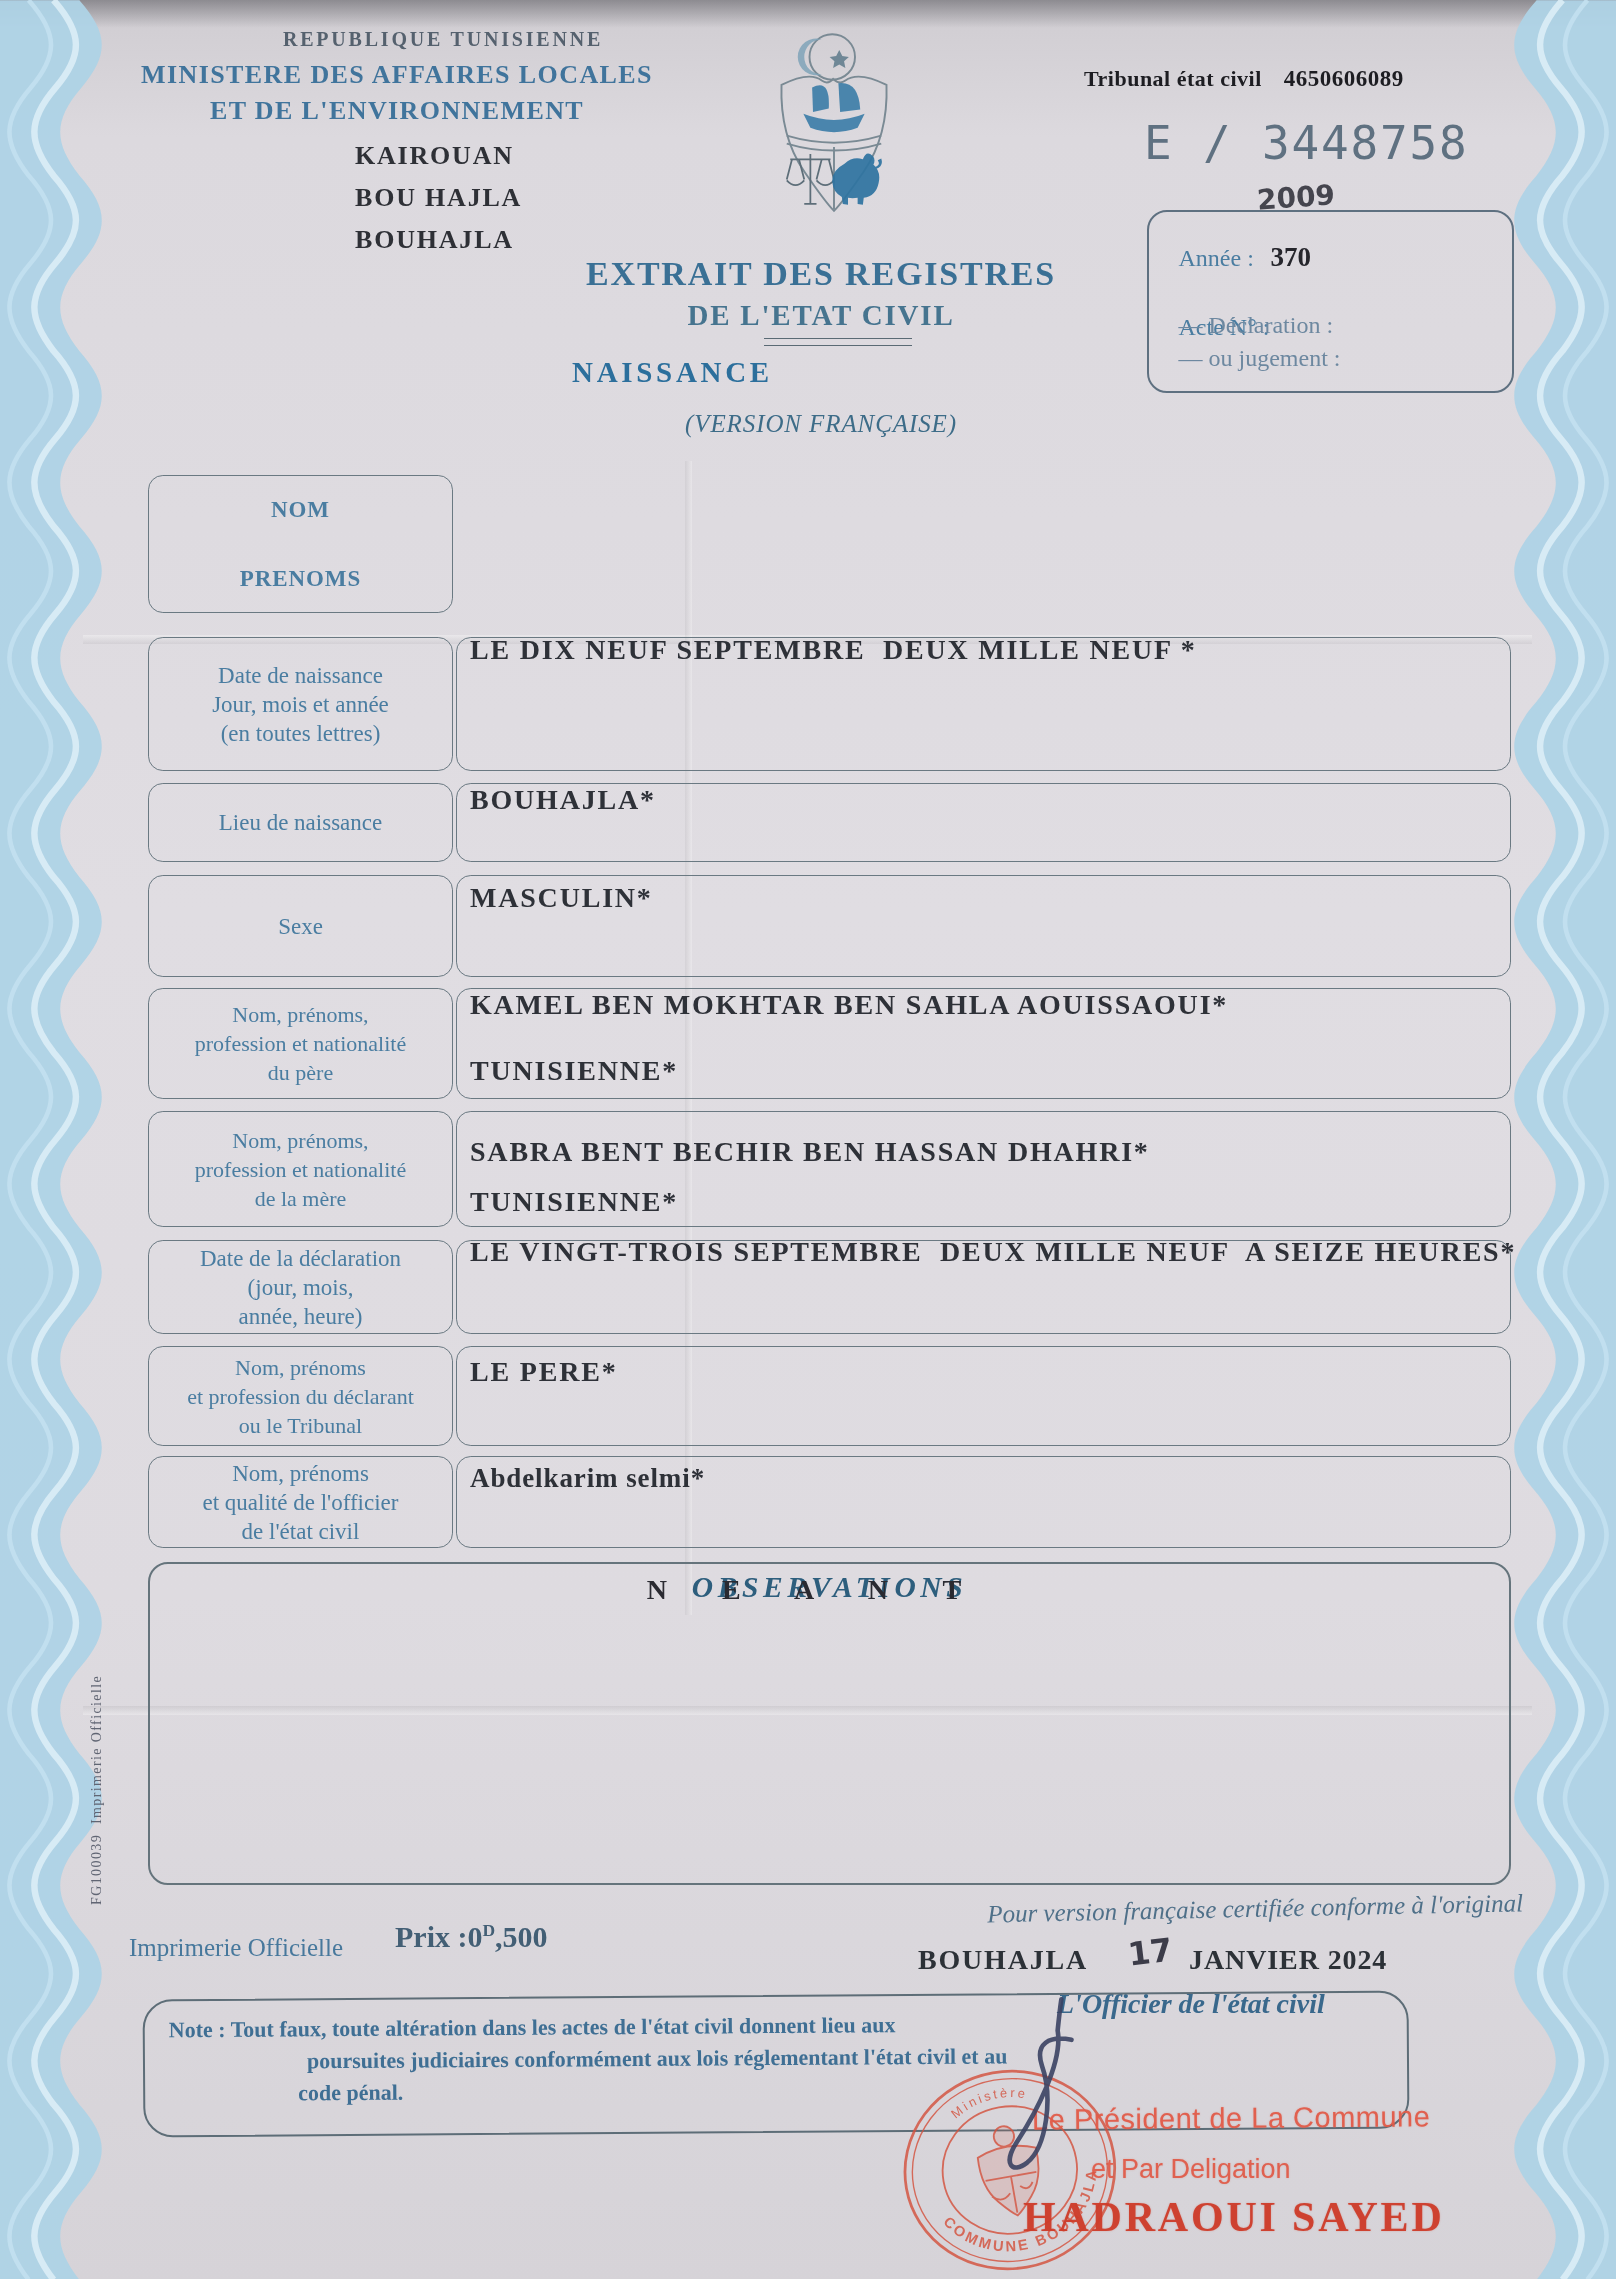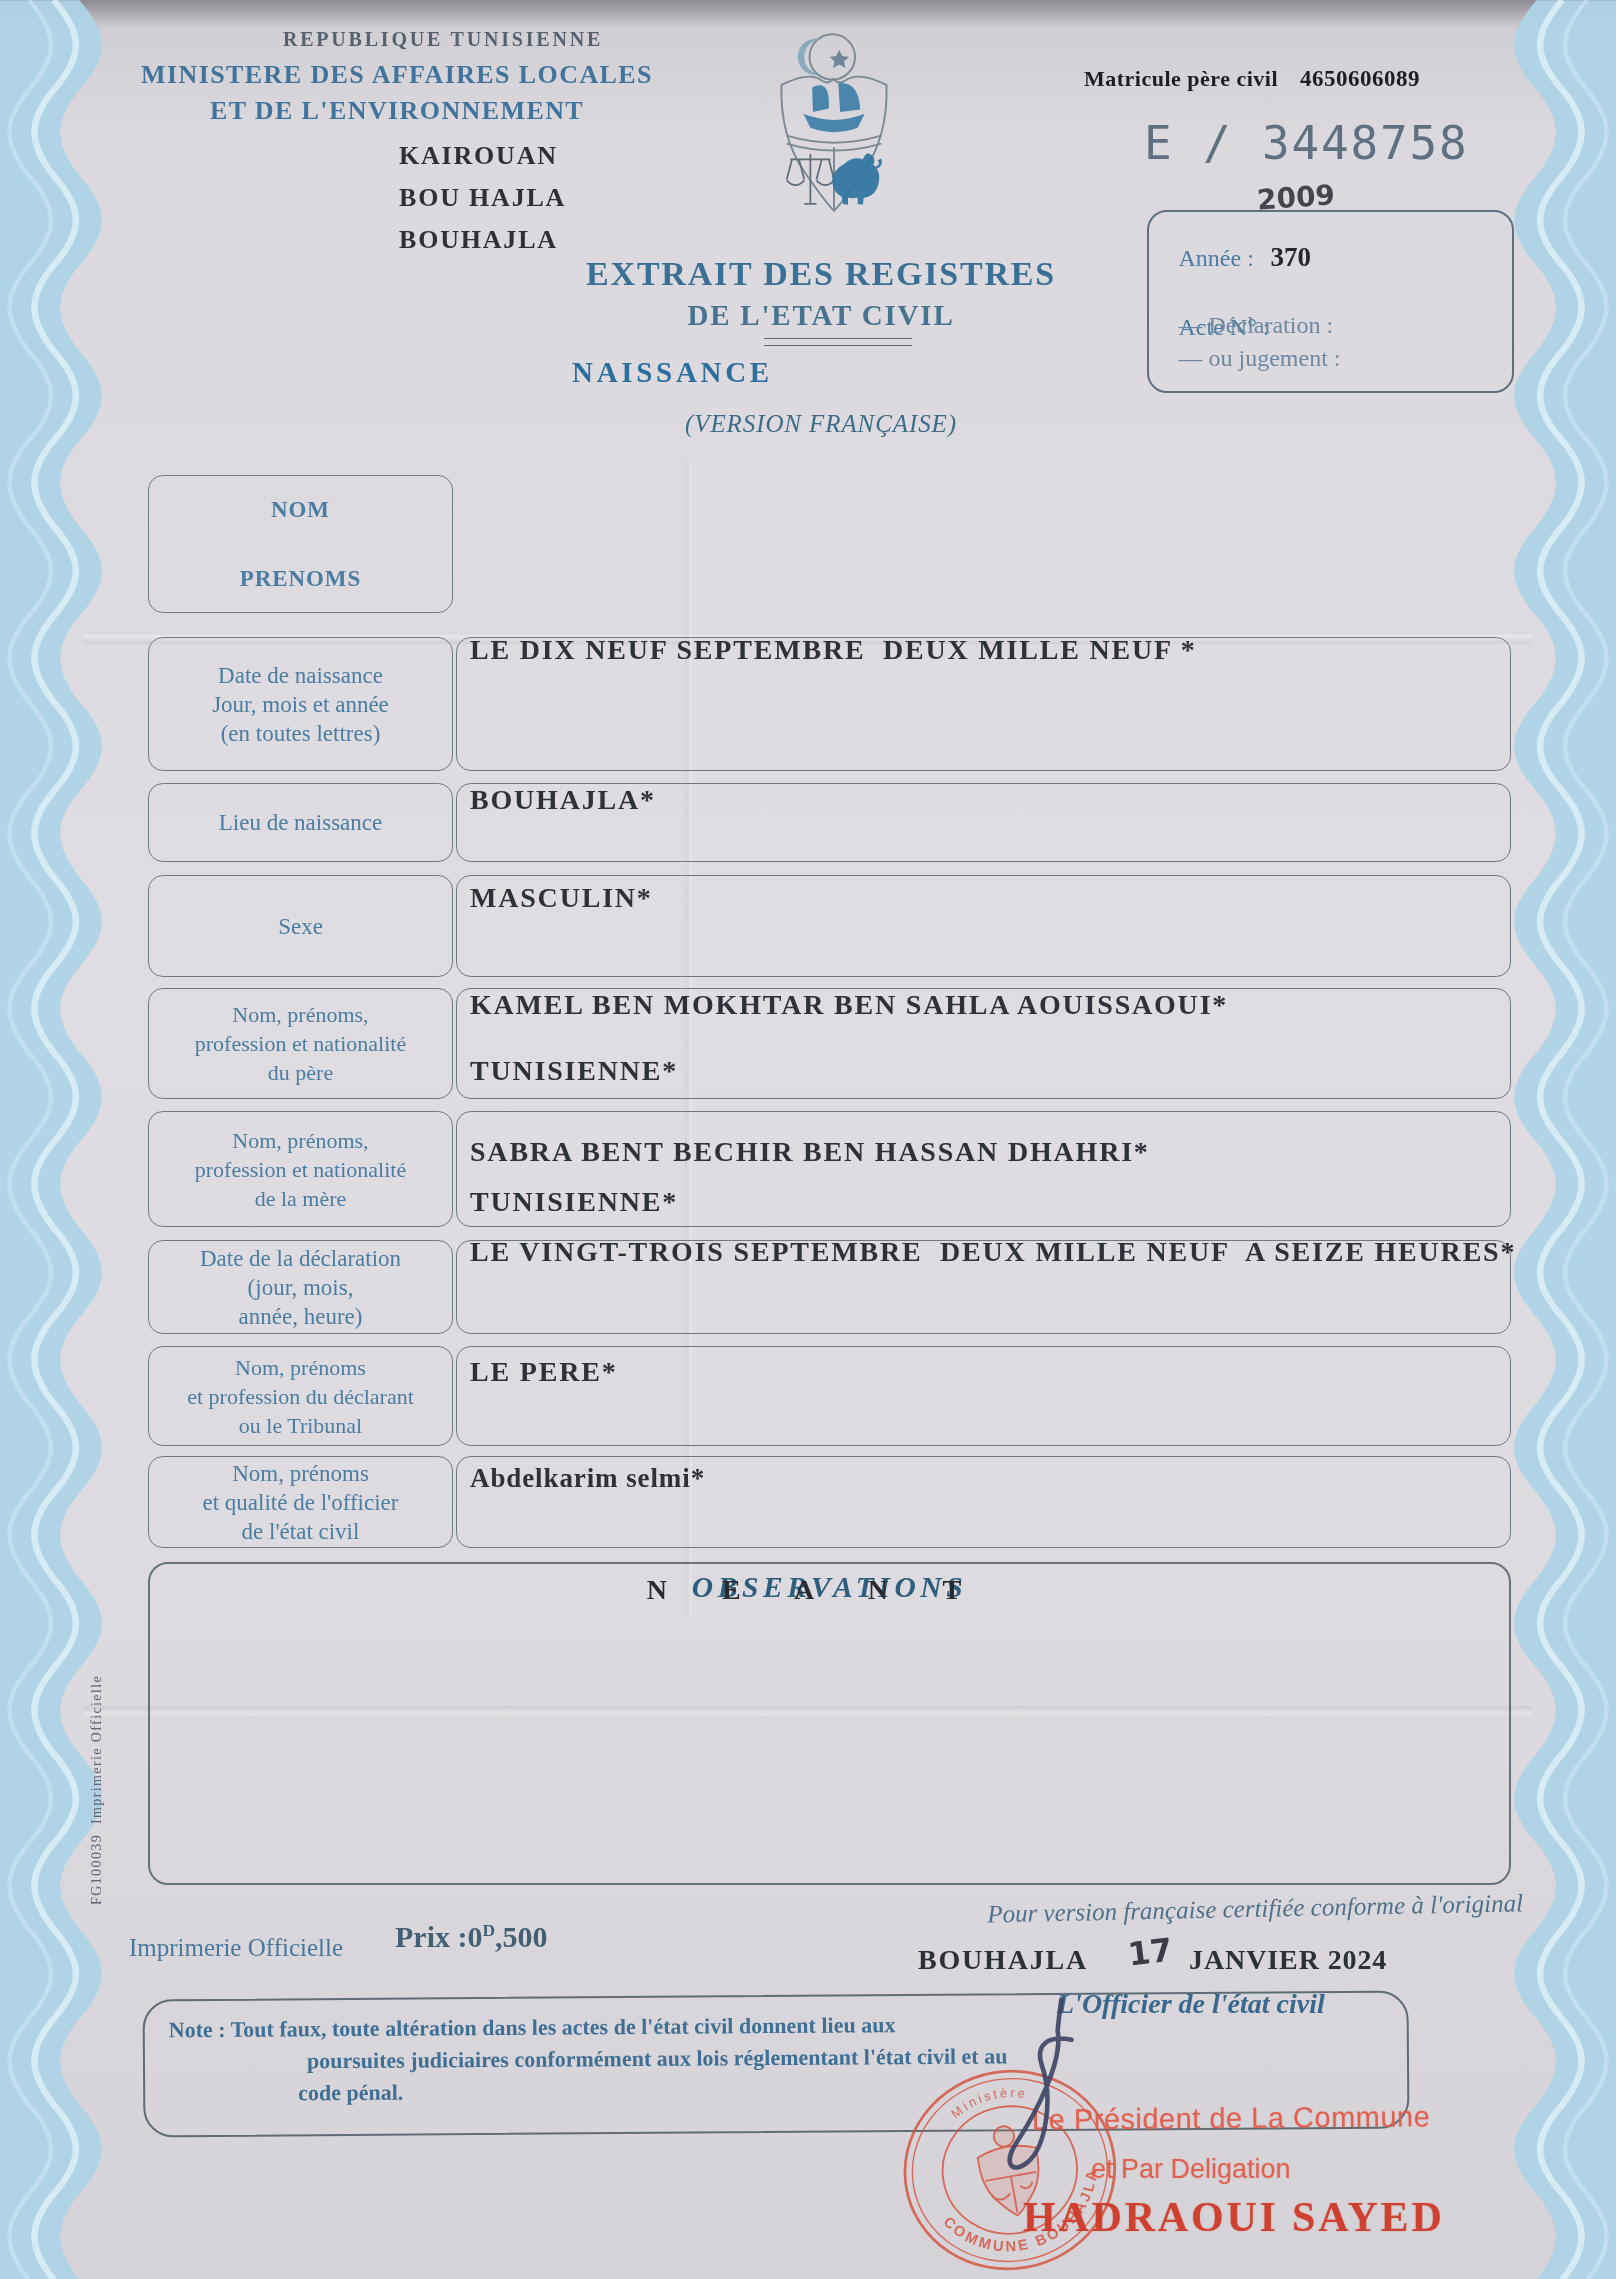--- a/index.html
+++ b/index.html
@@ -16,21 +16,21 @@
   .crease-v{position:absolute;top:461px;height:1154px;width:6.5px;left:685px;
         background:linear-gradient(90deg,rgba(0,0,0,.05),rgba(255,255,255,.28));}
   svg.bands{position:absolute;left:0;top:0;pointer-events:none;}
   
   .t{position:absolute;}
   .republic{left:249px;top:28px;width:388px;text-align:center;font-size:20px;letter-spacing:2.8px;color:#55616e;font-weight:600;}
   .ministry{left:120px;top:57px;width:554px;text-align:center;color:#40749c;font-weight:700;font-size:26px;line-height:36px;letter-spacing:1.4px;}
   .fields{left:135px;top:157px;width:314px;color:#4a7da1;font-size:25px;line-height:42px;}
   .fields div{height:42px;}
   .fvals{left:355px;top:135px;width:305px;color:#2e3036;font-weight:700;font-size:26px;letter-spacing:1.8px;line-height:42px;}
-  .fvals div{height:42px;margin-left:44px;}
+  .fvals div{height:42px;}
   .matric{left:1084px;top:66px;color:#1d1d22;font-weight:700;font-size:22px;letter-spacing:0.5px;}
   .matric .mv{margin-left:22px;font-size:23px;}
   .enum{left:1144px;top:116px;font-family:"DejaVu Sans Mono",monospace;font-size:46px;color:#5f7181;letter-spacing:1.8px;z-index:3;}
   .eyear{left:1257px;top:181px;font-family:"DejaVu Sans",sans-serif;font-size:28px;font-weight:700;color:#45454e;transform:rotate(-4deg);z-index:3;}
   .actebox{left:1147px;top:210px;width:367px;height:183px;border:2.3px solid #5e7080;border-radius:20px;box-sizing:border-box;z-index:1;}
   .actebox div{position:absolute;left:29.5px;color:#4a7da1;font-size:24px;white-space:pre;}
   .actebox .a1{top:29.5px;} .actebox .a2{top:66px;margin-top:36px;} .actebox .a3{top:100px;color:#6d88a0;} .actebox .a4{top:133px;color:#6d88a0;}
   .actebox .av{color:#26262c;font-weight:700;font-size:27px;margin-left:16.6px;}
   .title1{left:572px;top:255px;width:498px;text-align:center;font-size:34px;font-weight:700;color:#3a7095;letter-spacing:1.8px;}
   .title2{left:572px;top:299px;width:498px;text-align:center;font-size:29px;font-weight:600;color:#46748f;letter-spacing:1.8px;}
@@ -131,21 +131,21 @@
       <path d="M32,147 L26,170 M40,147 L46,170 M26,171 q10,11 20,0"></path>
       <path d="M66,147 L60,170 M74,147 L80,170 M60,171 q10,11 20,0"></path>
     </g>
     <g fill="#2f74a1" opacity="0.92">
       <path d="M92,152 q10,-9 21,-5 q4,-11 11,-4 q4,4 1,10 q9,8 6,21 q-3,15 -17,17 l-1,8 -6,-1 0,-7 q-6,1 -11,0 l0,8 -6,-1 -1,-8 q-10,-5 -11,-17 q-1,-13 14,-21 Z"></path>
       <path d="M128,158 q9,-3 6,-12 l-4,2 q4,6 -4,8 Z"></path>
     </g>
   </svg>
 
   <div class="t matric">
-    <span>Matricule père civil</span><span class="mv">4650606089</span>
+    <span>Tribunal état civil</span><span class="mv">4650606089</span>
   </div>
   <div class="t enum">E / 3448758</div>
   <div class="t eyear">2009</div>
 
   <div class="t actebox">
     <div class="a1"><span>Année :</span><span class="av">370</span></div>
     <div class="a2">Acte N° :</div>
     <div class="a3">— Déclaration :</div>
     <div class="a4">— ou jugement :</div>
   </div>

